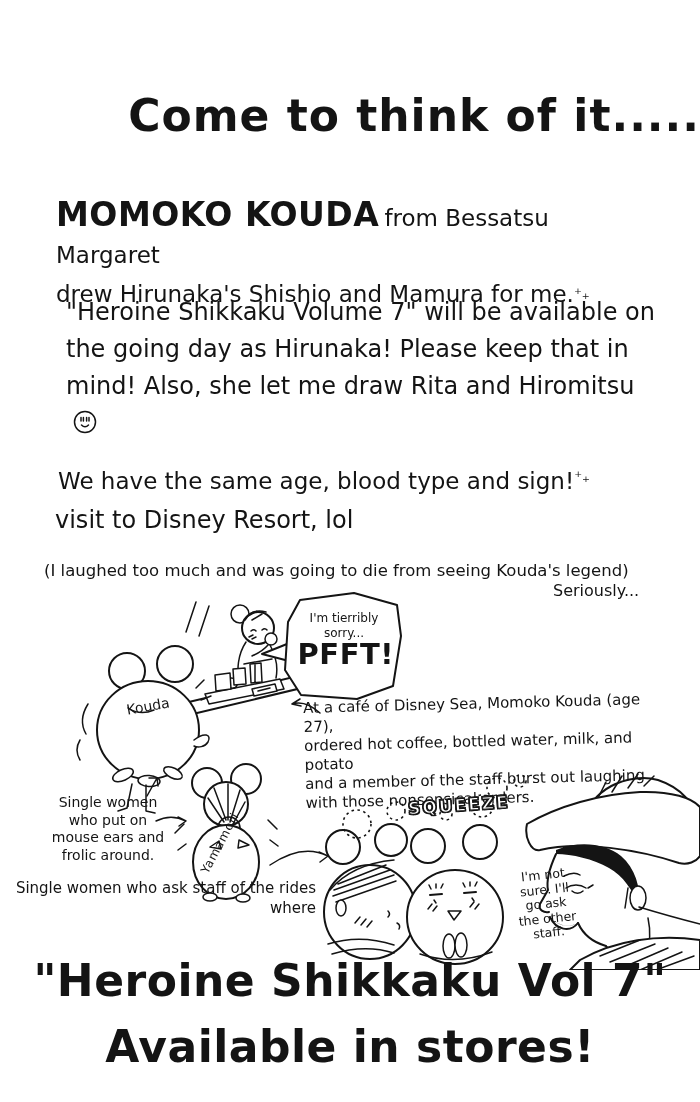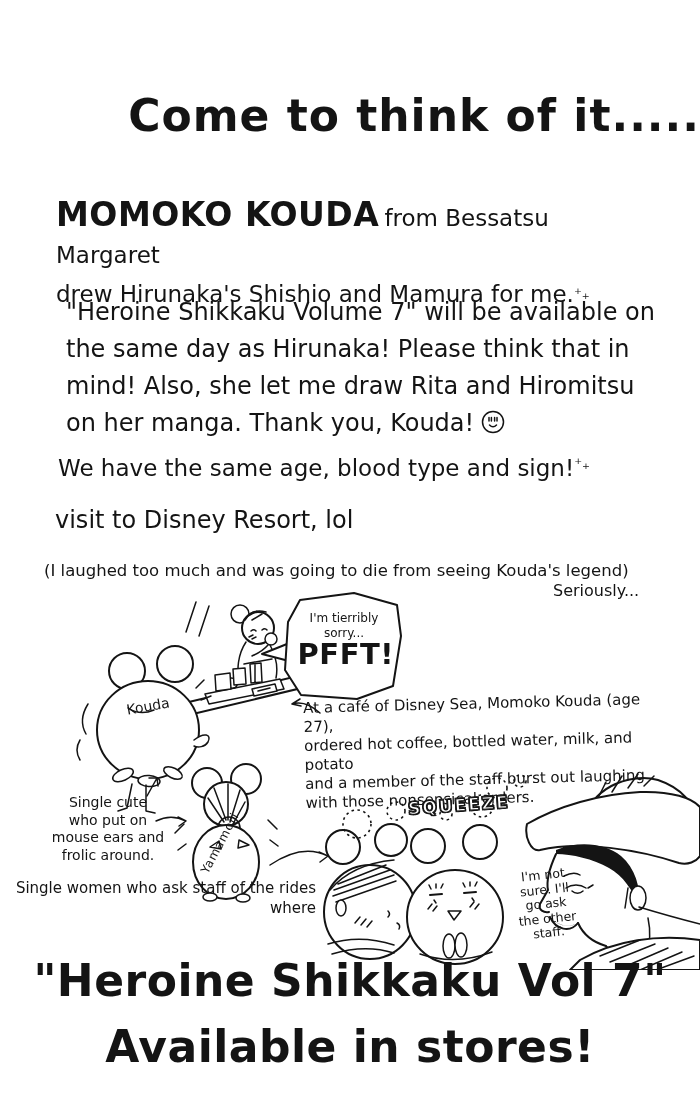--- a/index.html
+++ b/index.html
@@ -17,21 +17,21 @@
   .intro{left:56px;top:198px;width:600px;line-height:34px;}
   .intro .name{font-size:33px;font-weight:900;letter-spacing:0.5px;}
   .intro .rest{font-size:23px;}
   .intro .l2{font-size:23px;margin-top:2px;font-style:italic;}
   .intro .l2 .plain{font-style:normal;}
   .sparkle{font-size:15px;vertical-align:top;}
   
   .announce{left:66px;top:294px;width:600px;font-size:24px;line-height:37px;}
   .announce .smiley{display:inline-block;vertical-align:-4px;margin-left:6px;}
   
-  .trivia-a{left:58px;top:455px;font-size:23px;}
+  .trivia-a{left:58px;top:468px;font-size:23px;}
   .trivia-b{left:55px;top:504px;font-size:24px;line-height:33px;}
   .trivia-note{left:44px;top:561px;font-size:16.5px;}
   .trivia-seriously{left:553px;top:581px;font-size:16px;}
   
   .bubble-text{left:296px;top:611px;width:96px;text-align:center;font-size:12px;line-height:15px;}
   .pfft{left:294px;top:637px;width:100px;text-align:right;font-size:29px;font-weight:900;letter-spacing:0.5px;}
   .caption{left:303px;top:699px;width:356px;font-size:15px;line-height:19px;transform:rotate(-1.5deg);transform-origin:left top;}
   .kouda-label{left:112px;top:698px;width:72px;text-align:center;font-size:14px;transform:rotate(-10deg);}
   .yamamori-label{left:180px;top:836px;width:80px;text-align:center;font-size:12px;letter-spacing:1px;transform:rotate(-62deg);}
   .left-note{left:40px;top:794px;width:136px;text-align:center;font-size:14px;line-height:17.5px;}
@@ -62,24 +62,24 @@
     <span class="name">MOMOKO KOUDA</span>
     <span class="rest">from Bessatsu Margaret</span>
   </div>
   <div class="l2">
     <span class="plain">drew Hirunaka's Shishio and Mamura for me.</span><span class="sparkle">⁺₊</span>
   </div>
 </div>
 
 <div class="abs announce">
   <div>"Heroine Shikkaku Volume 7" will be available on</div>
-  <div>the same day as Hirunaka! Please think that in</div>
+  <div>the going day as Hirunaka! Please keep that in</div>
   <div>mind! Also, she let me draw Rita and Hiromitsu</div>
   <div>
-    <span>on her manga. Thank you, Kouda!</span><span class="smiley"><svg width="26" height="26" viewBox="0 0 26 26">
+    <span class="smiley"><svg width="26" height="26" viewBox="0 0 26 26">
           <circle cx="13" cy="13" r="10.5" class="ln thin fillw"></circle>
           <path d="M9 8.5 v3.4 M11.4 8.5 v3.4 M14.6 8.5 v3.4 M17 8.5 v3.4" class="ln thin"></path>
           <path d="M9.5 16 q3.5 3.6 7 0" class="ln thin"></path>
         </svg></span>
   </div>
 </div>
 
 <div class="abs trivia-a">
   <span>We have the same age, blood type and sign!</span><span class="sparkle">⁺₊</span>
 </div>
@@ -216,21 +216,21 @@
   <div>At a café of Disney Sea, Momoko Kouda (age 27),</div>
   <div>ordered hot coffee, bottled water, milk, and potato</div>
   <div>and a member of the staff burst out laughing</div>
   <div>with those nonsensical orders.</div>
 </div>
 
 <div class="abs kouda-label">Kouda</div>
 <div class="abs yamamori-label">Yamamori</div>
 
 <div class="abs left-note">
-  <div>Single cute</div>
+  <div>Single women</div>
   <div>who put on</div>
   <div>mouse ears and</div>
   <div>frolic around.</div>
 </div>
 
 <div class="abs bottom-note">
   <div>Single women who ask staff of the rides where</div>
 </div>
 
 <div class="abs squeeze">SQUEEZE</div>

